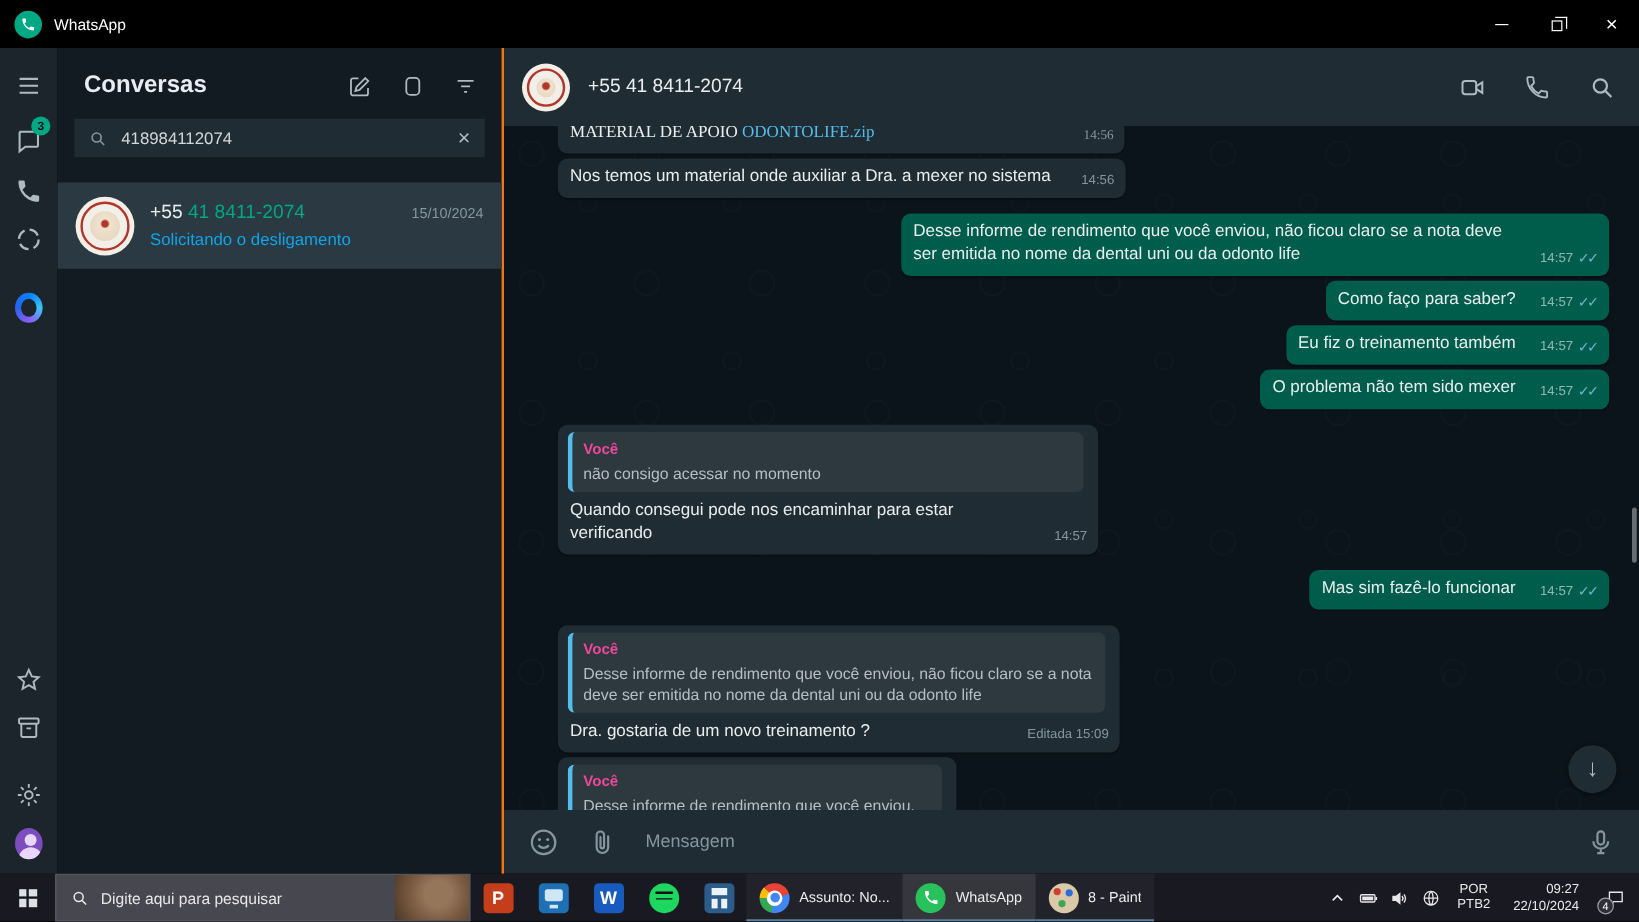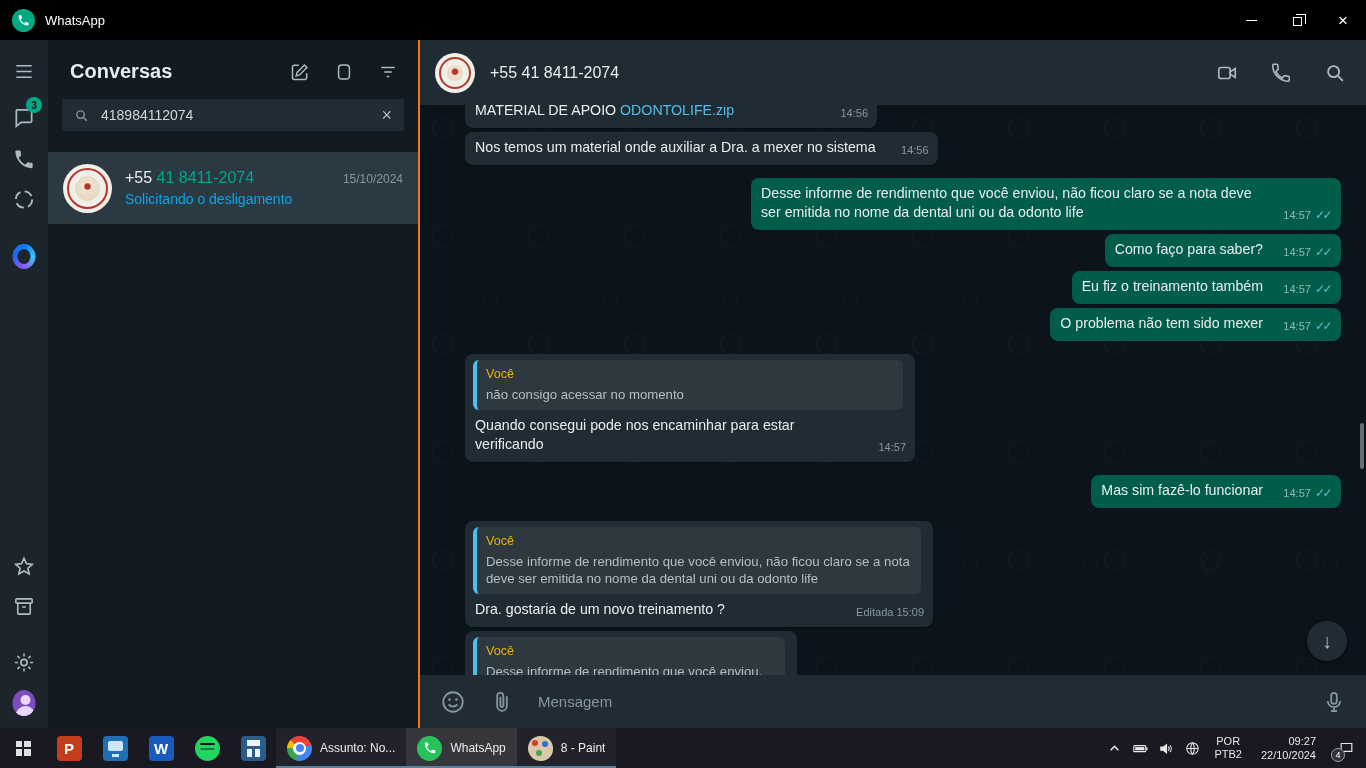--- a/index.html
+++ b/index.html
@@ -91,23 +91,23 @@
   .msg.out { background:#005c4b; align-self:flex-end; padding-right:78px; }
   .msg.switch { margin-top:13px; }
   .messages .msg:first-child { margin-top:-10px; }
   .m-meta { position:absolute; right:9px; bottom:5px; font-size:11px; color:#8696a0;
     display:flex; align-items:center; gap:4px; white-space:nowrap; }
   .msg.out .m-meta { color:rgba(233,237,239,.62); }
   .m-ticks { font-size:12px; letter-spacing:-2.5px; color:#6fb4cc; padding-right:2px; }
   .m-text .link { color:#53bdeb; }
   .quote { border-left:4px solid #53bdeb; background:rgba(255,255,255,.058); border-radius:6px;
     padding:5px 9px 7px 9px; margin:0 -50px 6px -2px; overflow:hidden; }
-  .q-author { color:#eab308; font-size:12.6px; font-weight:400; margin-bottom:2px; }
+  .q-author { color:#ec4899; font-size:12.6px; font-weight:700; margin-bottom:2px; }
   .q-text { color:#b5bfc5; font-size:13.2px; line-height:17px; }
-  .messages .msg:nth-child(1) { width:412px; }
+  .messages .msg:nth-child(1) { width:472px;font-family:Liberation Serif, serif; }
   .messages .msg:nth-child(3) { max-width:590px; }
   .messages .msg:nth-child(7) { max-width:450px; }
   .messages .msg:nth-child(9) { max-width:468px; }
   .messages .msg:nth-child(10) { width:332px; }
   .scrollbtn { position:absolute; right:19px; bottom:14px; width:40px; height:40px; border-radius:50%;
     background:#202c33; color:#aebac1; display:flex; align-items:center; justify-content:center;
     font-size:20px; box-shadow:0 1px 4px rgba(0,0,0,.45); }
   .vscroll { position:absolute; right:2px; top:318px; width:4px; height:46px;
     background:rgba(255,255,255,.38); border-radius:3px; }
 
@@ -435,20 +435,30 @@
 
   <div class="taskbar">
     <div class="t-start">
       <span class="winlogo">
           <span></span>
           <span></span>
           <span></span>
           <span></span>
         </span>
     </div>
+    <div class="t-search">
+      <span class="ic">
+        <svg viewBox="0 0 24 24" fill="none" stroke="currentColor" stroke-width="2">
+            <circle cx="10.5" cy="10.5" r="6"></circle>
+            <path d="M15.2 15.2L20.5 20.5"></path>
+          </svg>
+      </span>
+      <span class="t-search-label">Digite aqui para pesquisar</span>
+      <span class="t-search-img"></span>
+    </div>
     <div class="t-app">
         <span class="tile ppt">P</span>
       </div>
     <div class="t-app">
         <span class="tile pc"></span>
       </div>
     <div class="t-app">
         <span class="tile word">W</span>
       </div>
     <div class="t-app">

